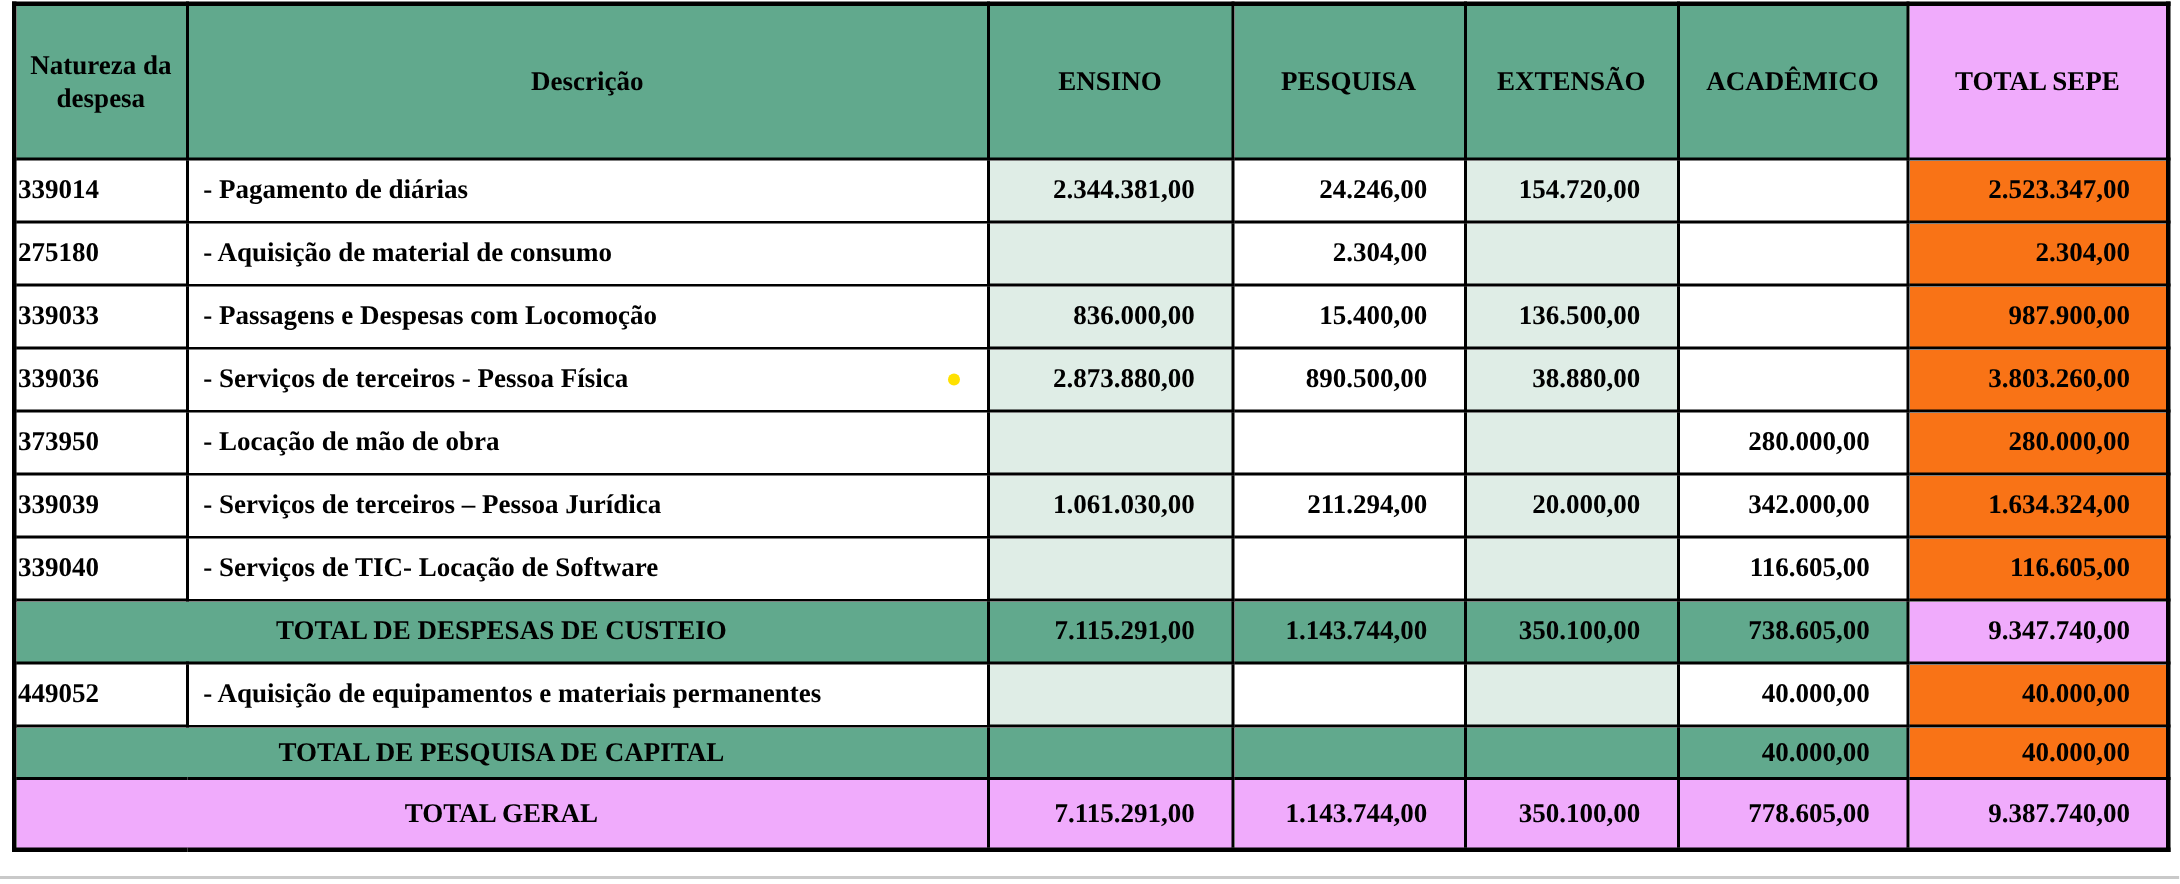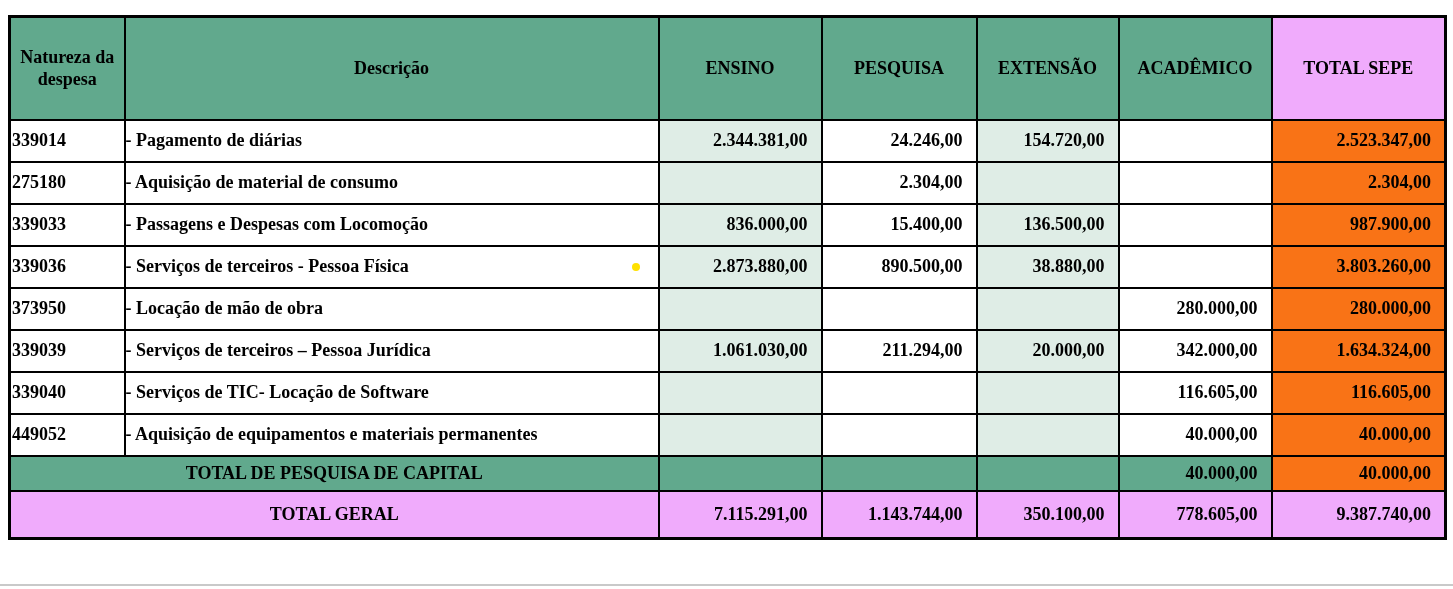--- a/index.html
+++ b/index.html
@@ -1,34 +1,34 @@
 <!DOCTYPE html>
 <html><head>
 <meta charset="utf-8">
 <style>
   html,body{margin:0;padding:0;background:#ffffff;}
   .page{position:relative;width:1453px;height:589px;background:#ffffff;overflow:hidden;
         font-family:"Liberation Serif", serif;color:#000;}
-  table.budget{position:absolute;left:8px;top:15px;border-collapse:collapse;
+  table.budget{position:absolute;left:8px;top:1px;border-collapse:collapse;
         table-layout:fixed;border:3px solid #000;}
   td,th{border:2px solid #000;font-weight:bold;color:#000;overflow:hidden;
         font-family:"Liberation Serif", serif;}
   th{font-size:18px;text-align:center;vertical-align:middle;line-height:1.25;}
   .hg{background:#61A98D;}          
   .hb{background:#f0abfc;}          
   .lg{background:#DFEDE6;}          
   .lb{background:#f97316;}          
   .wh{background:#ffffff;}
   tr.hdr{height:103px;}
   tr.data{height:42px;}
   tr.capital-total{height:35px;}
   tr.grand-total{height:48px;}
   td.code{text-align:left;font-size:18px;vertical-align:middle;}
-  td.desc{text-align:left;padding-left:0;font-size:18px;vertical-align:middle;position:relative;}
-  td.num{text-align:right;padding-right:13px;font-size:18px;vertical-align:middle;}
+  td.desc{text-align:left;padding-left:10px;font-size:18px;vertical-align:middle;position:relative;}
+  td.num{text-align:right;padding-right:24px;font-size:18px;vertical-align:middle;}
   td.total-label{text-align:center;font-size:18px;vertical-align:middle;}
   .dot{position:absolute;right:18px;top:50%;margin-top:-4px;width:8px;height:8px;
        border-radius:50%;background:#FFE100;display:block;}
   .bottom-edge{position:absolute;left:0;top:584px;width:1453px;height:2px;background:#C9C9C9;}
 </style>
 </head>
 <body>
 
 <div class="page">
 
@@ -117,20 +117,28 @@
     <tr class="data">
       <td class="code wh">339040</td>
       <td class="desc wh"><span>- Serviços de TIC- Locação de Software</span></td>
       <td class="num lg"></td>
       <td class="num wh"></td>
       <td class="num lg"></td>
       <td class="num wh">116.605,00</td>
       <td class="num lb">116.605,00</td>
     </tr>
 
+    <tr class="data">
+      <td class="total-label hg" colspan="2">TOTAL DE DESPESAS DE CUSTEIO</td>
+      <td class="num hg">7.115.291,00</td>
+      <td class="num hg">1.143.744,00</td>
+      <td class="num hg">350.100,00</td>
+      <td class="num hg">738.605,00</td>
+      <td class="num hb">9.347.740,00</td>
+    </tr>
 
     <tr class="data">
       <td class="code wh">449052</td>
       <td class="desc wh"><span>- Aquisição de equipamentos e materiais permanentes</span></td>
       <td class="num lg"></td>
       <td class="num wh"></td>
       <td class="num lg"></td>
       <td class="num wh">40.000,00</td>
       <td class="num lb">40.000,00</td>
     </tr>

